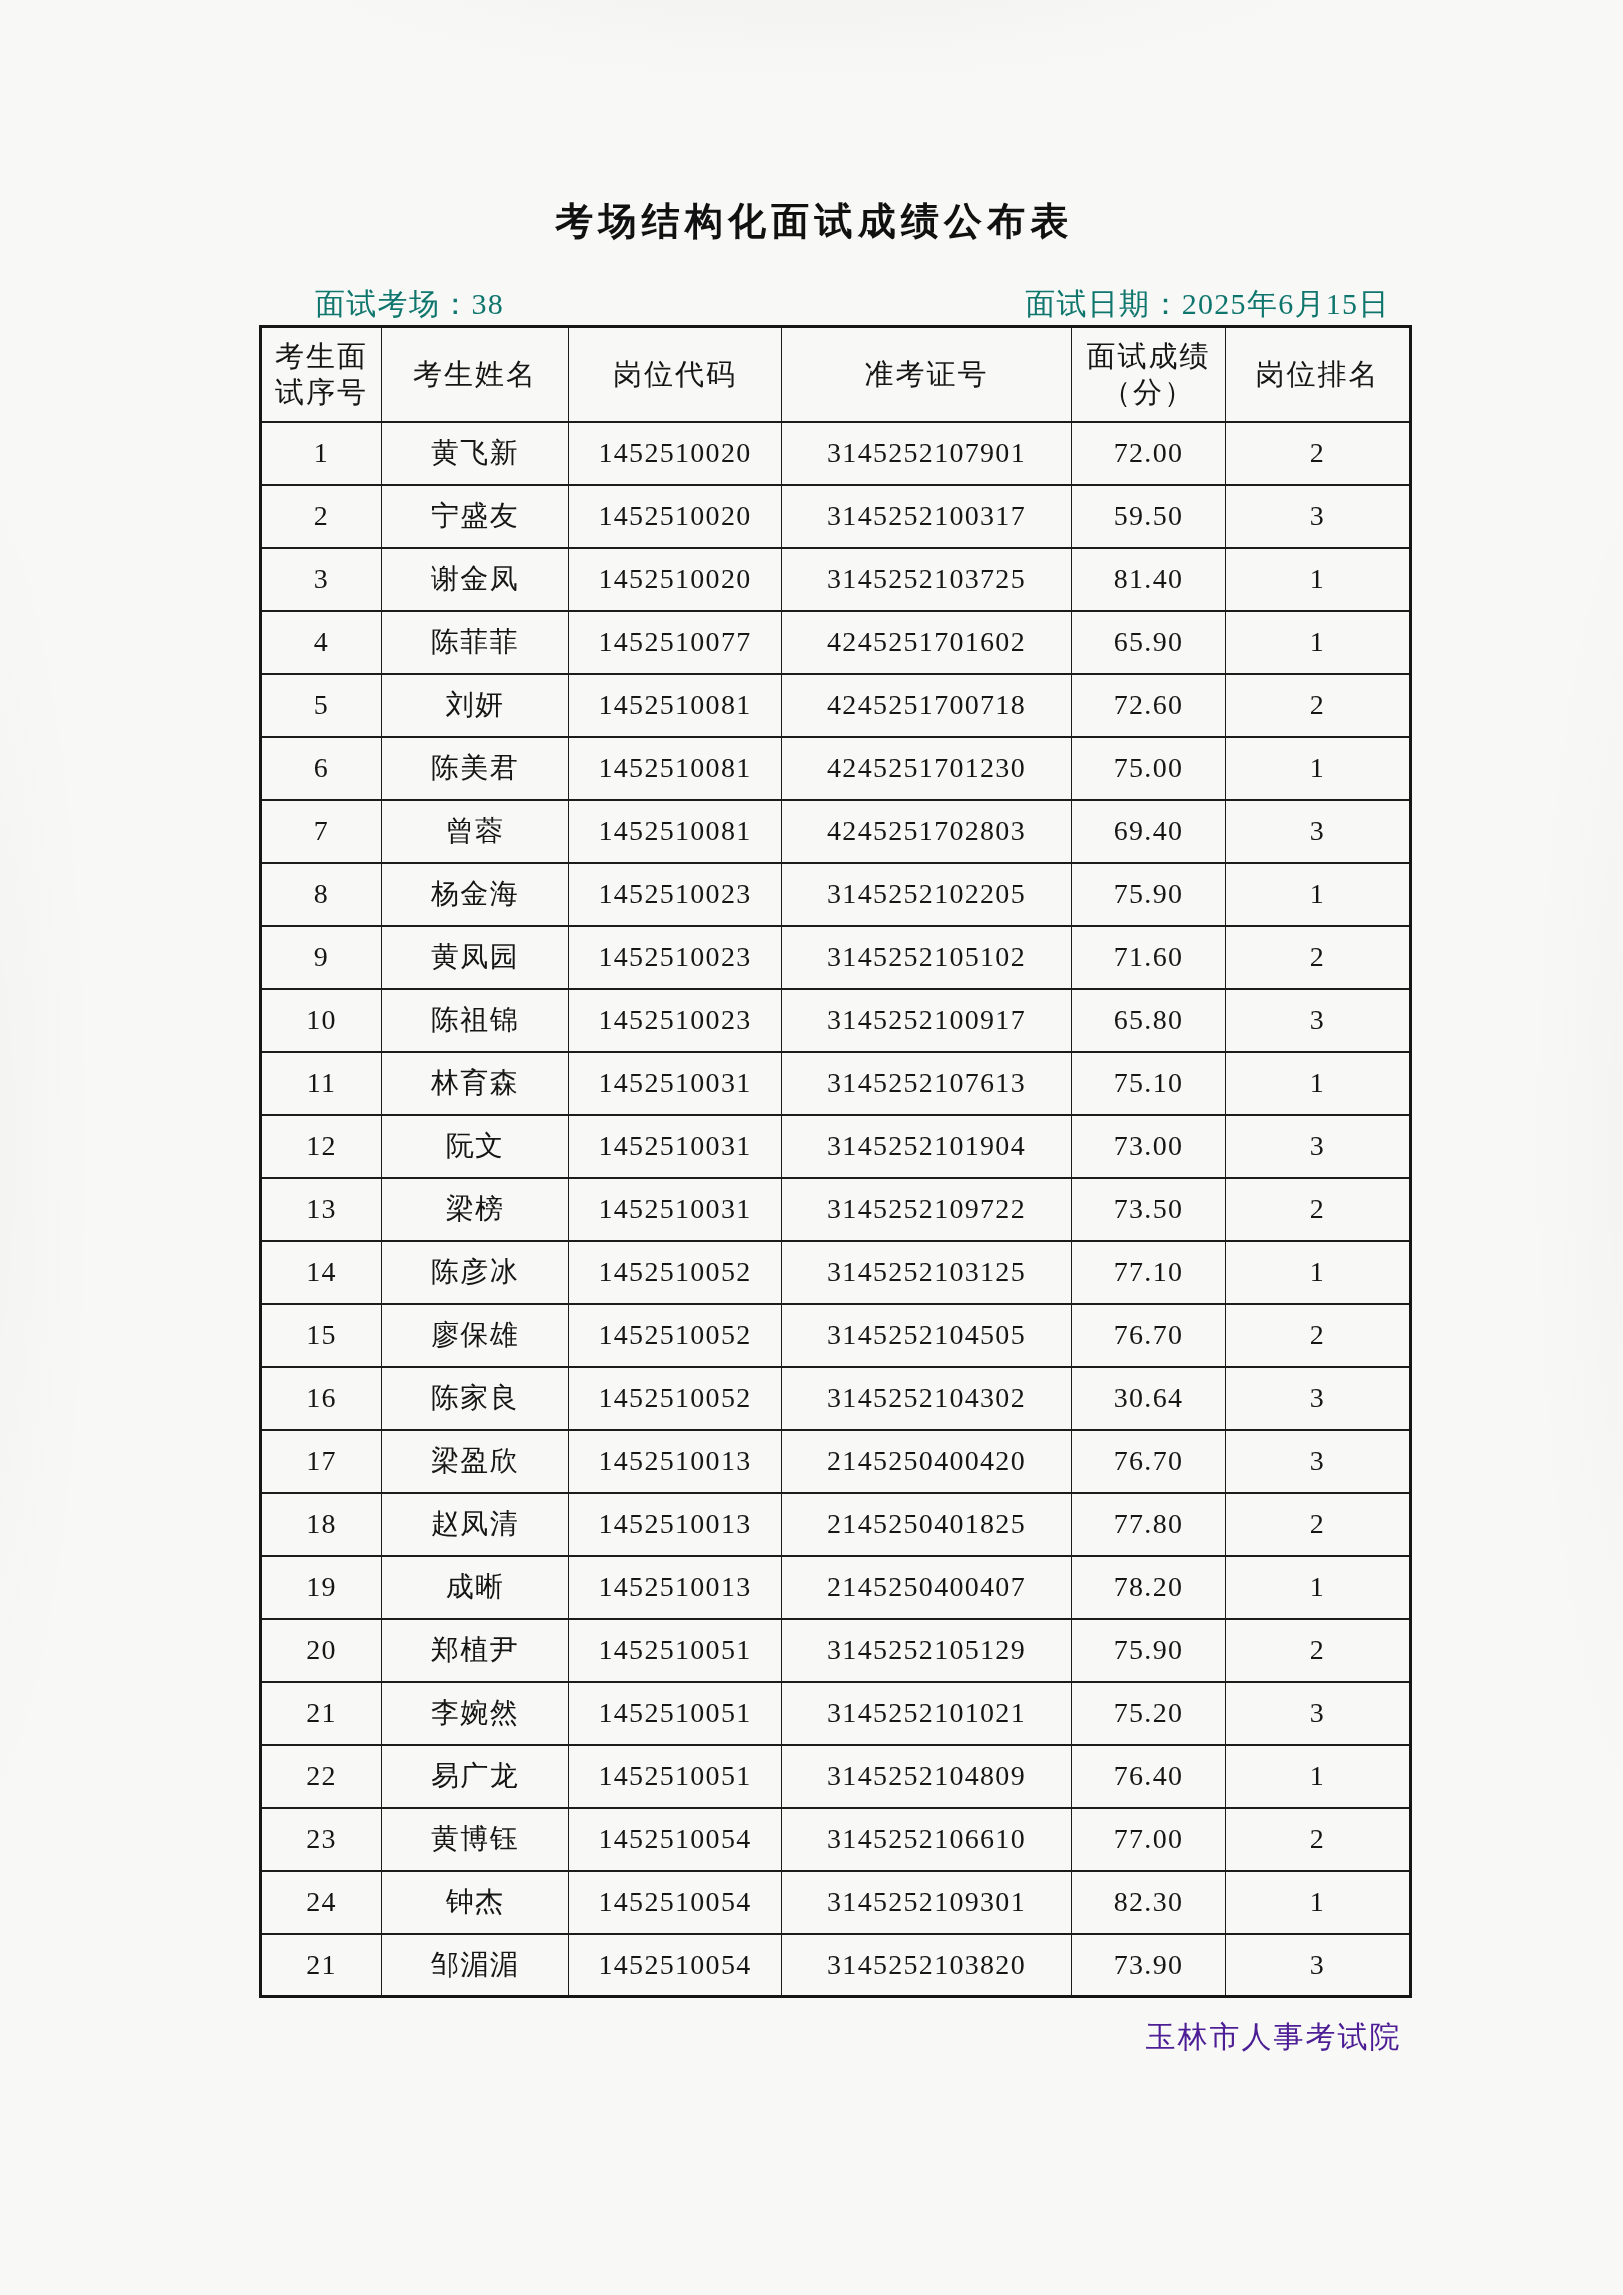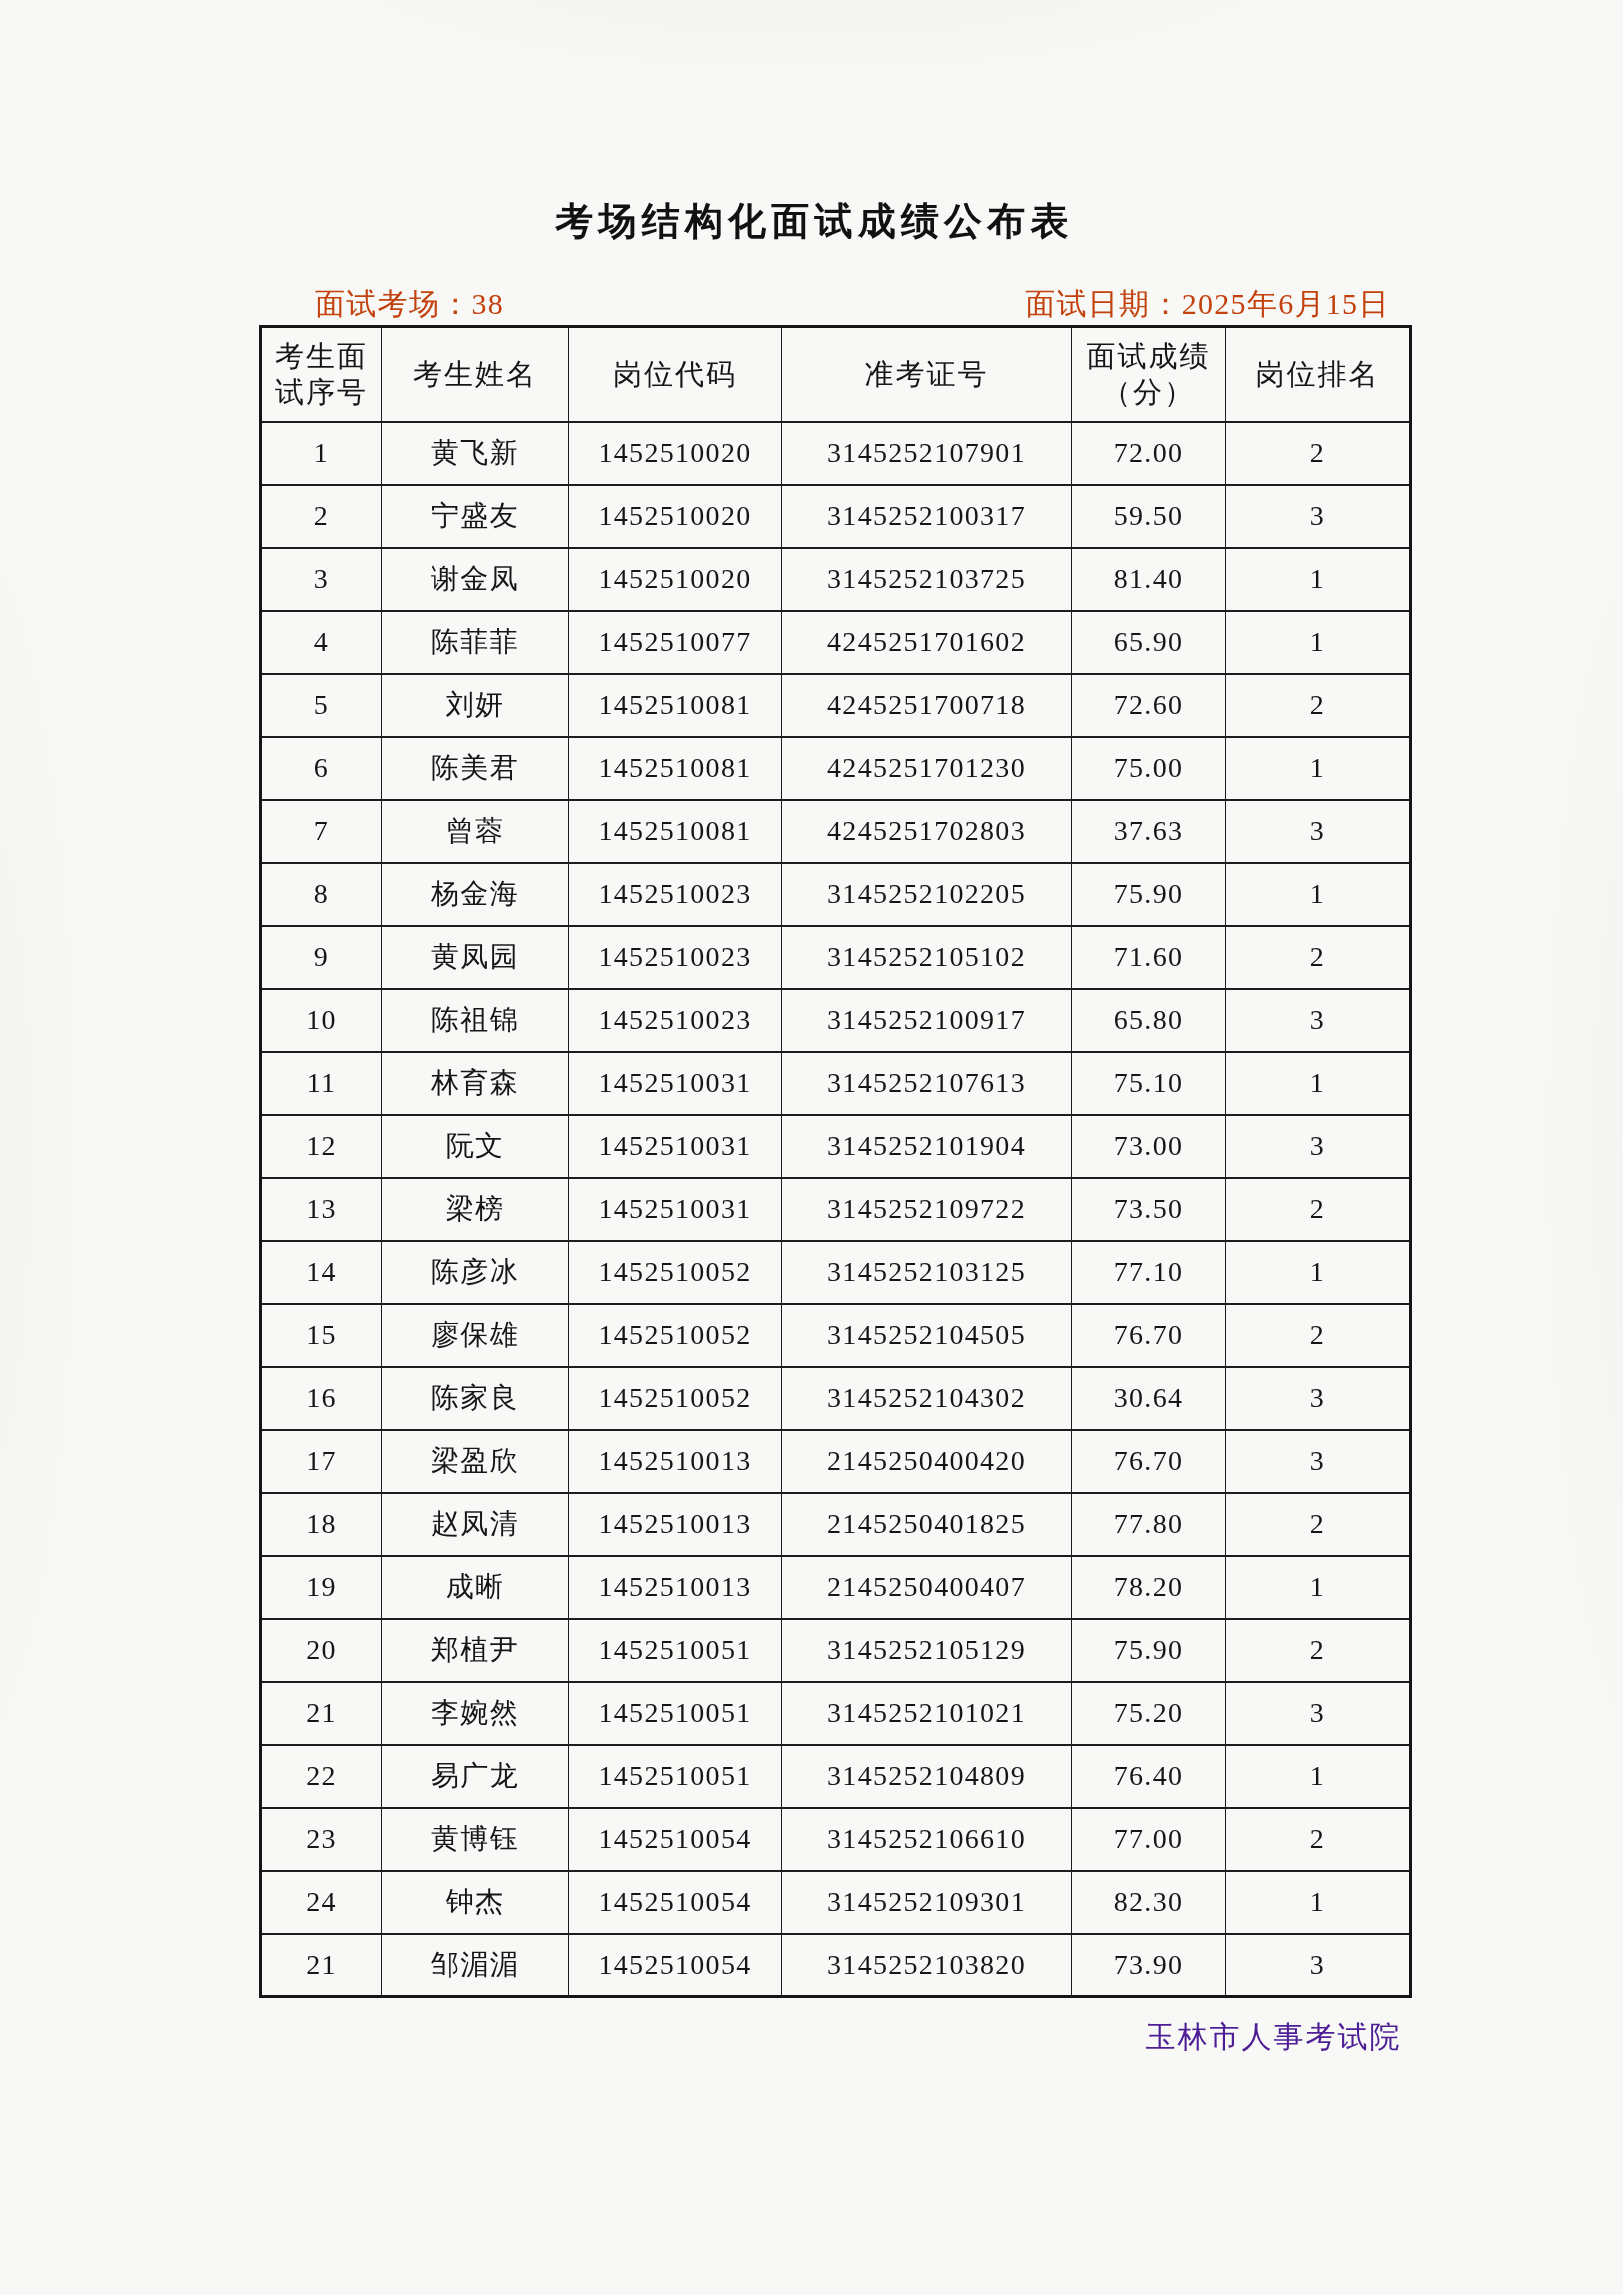--- a/index.html
+++ b/index.html
@@ -38,21 +38,21 @@
   }
   .meta {
     position: absolute;
     top: 284px;
     left: 259px;
     width: 1149px;
     display: flex;
     justify-content: space-between;
     font-size: 30px;
     letter-spacing: 1.3px;
-    color: #c2410c;
+    color: #0f766e;
   }
   .meta .room { padding-left: 56px; }
   .meta .date { padding-right: 18.3px; margin-left: 24px; }
   table.scores {
     position: absolute;
     top: 325px;
     left: 259px;
     width: 1149px;
     border-collapse: collapse;
     table-layout: fixed;
@@ -175,21 +175,21 @@
           <td>1452510081</td>
           <td>4245251701230</td>
           <td>75.00</td>
           <td>1</td>
         </tr>
         <tr>
           <td>7</td>
           <td>曾蓉</td>
           <td>1452510081</td>
           <td>4245251702803</td>
-          <td>37.63</td>
+          <td>69.40</td>
           <td>3</td>
         </tr>
         <tr>
           <td>8</td>
           <td>杨金海</td>
           <td>1452510023</td>
           <td>3145252102205</td>
           <td>75.90</td>
           <td>1</td>
         </tr>

